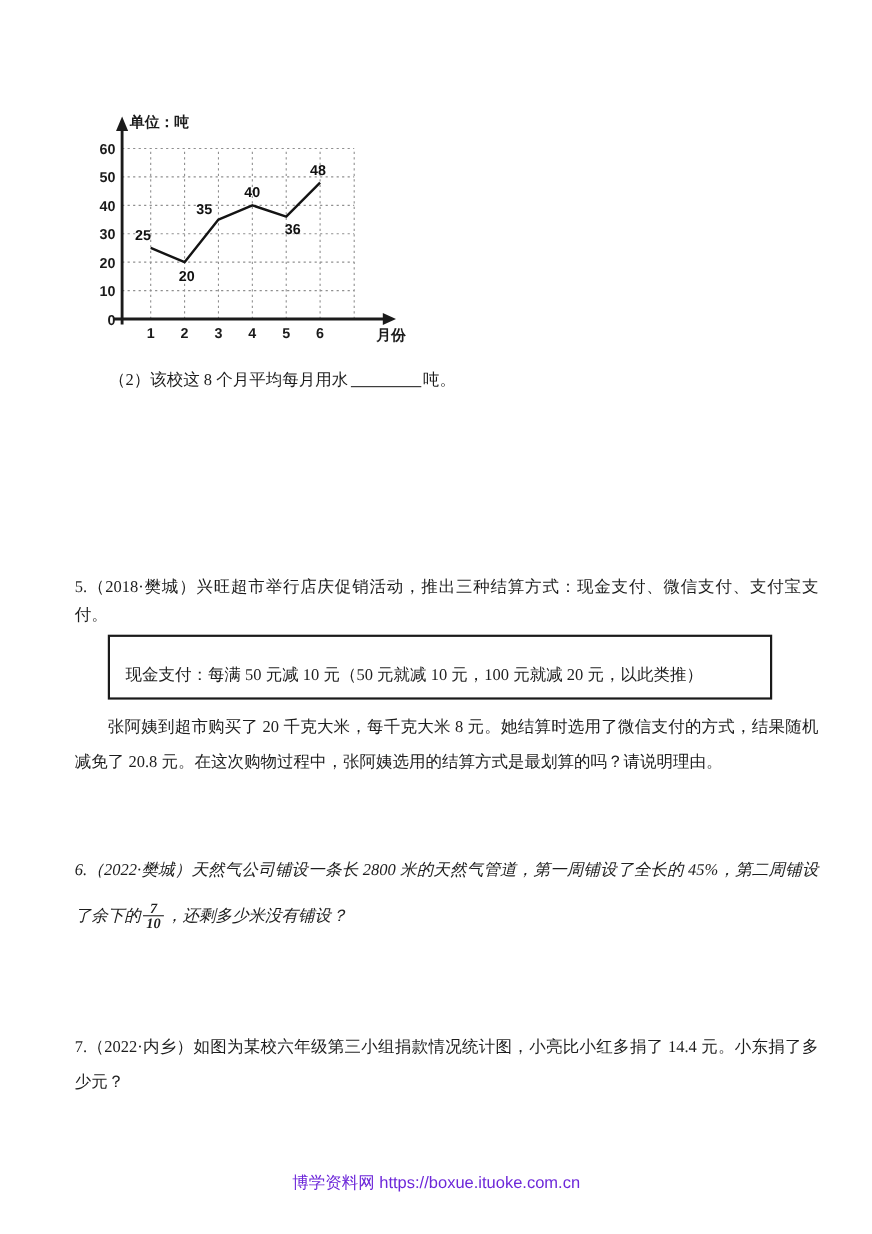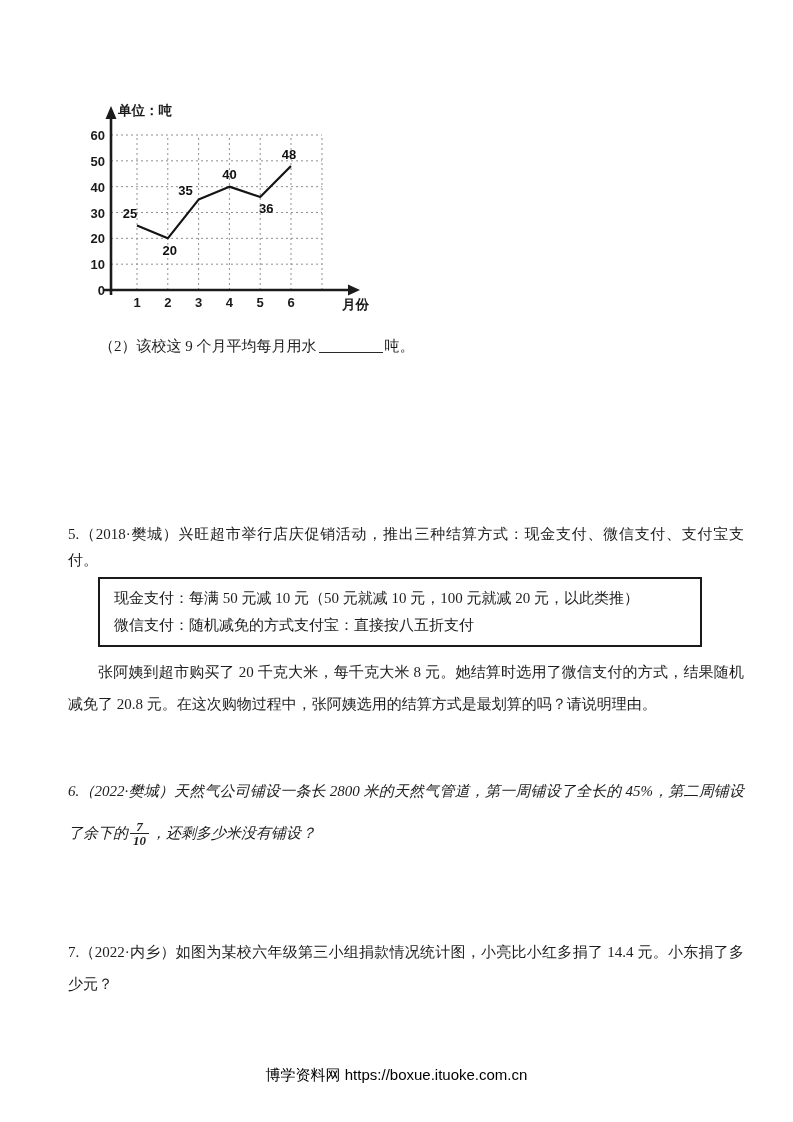--- a/index.html
+++ b/index.html
@@ -21,30 +21,30 @@
   
   .q4subs { position:absolute; left:99px; top:330px; width:660px; }
   .q4subs .sub { height:32px; line-height:32px; white-space:nowrap; }
   .blank { display:inline-block; width:72px; height:1em; border-bottom:1.2px solid #2a2a2a; vertical-align:baseline; margin:0 2px -2px 2px; }
   .blank.narrow { width:64px; }
   
   .qblock { position:absolute; left:68px; width:676px; text-align:justify; }
   .q5 { top:521px; }
   .q5 .heading { line-height:26px; margin-bottom:4px; }
   .pay-box { margin-left:30px; width:604px; border:2px solid #1a1a1a; padding:6px 14px; }
-  .pay-box .boxline { line-height:27px; white-space:nowrap; }
+  .pay-box .boxline { line-height:27px; white-space:nowrap;margin-top:16px; }
   .q5 .para { margin-top:9px; line-height:32px; text-indent:2em; }
   .q6 { top:770px; line-height:42px;font-style:italic; }
   .q7 { top:920px; line-height:32px;margin-top:16px; }
   .frac { display:inline-block; vertical-align:-0.55em; text-align:center; line-height:1.05; font-size:13px; font-weight:bold; margin:0 2px; }
   .frac .num { display:block; padding:0 3px; }
   .frac .den { display:block; border-top:1.2px solid #222; padding:0 3px; }
   
   .footer { position:absolute; left:0; top:1066px; width:793px; text-align:center;
-    font-family:"Liberation Sans","DejaVu Sans",sans-serif; font-size:15px; color:#000000; }
+    font-family:"Liberation Sans","DejaVu Sans",sans-serif; font-size:15px; color:#6d28d9; }
 </style>
 </head>
 <body>
 
 <div class="page">
 
   <div class="chart-wrap"><svg viewBox="0 0 330 235" width="330" height="235">
         <line class="grid" x1="27" y1="176.16666666666666" x2="238" y2="176.16666666666666"></line>
         <line class="grid" x1="27" y1="150.33333333333334" x2="238" y2="150.33333333333334"></line>
         <line class="grid" x1="27" y1="124.5" x2="238" y2="124.5"></line>
@@ -81,29 +81,28 @@
         <text class="dlabel" text-anchor="middle" x="46" y="130.41666666666669">25</text>
         <text class="dlabel" text-anchor="middle" x="85.8" y="167.33333333333334">20</text>
         <text class="dlabel" text-anchor="middle" x="101.6" y="106.58333333333333">35</text>
         <text class="dlabel" text-anchor="middle" x="145.4" y="90.66666666666667">40</text>
         <text class="dlabel" text-anchor="middle" x="182.2" y="125">36</text>
         <text class="dlabel" text-anchor="middle" x="205" y="71">48</text>
       </svg></div>
 
   <div class="q4subs">
     <div class="sub">
-      <span>（2）</span><span>该校这 9 个月平均每月用水</span><span class="blank narrow"></span><span>吨。</span>
+      <span>（2）</span><span>该校这 8 个月平均每月用水</span><span class="blank narrow"></span><span>吨。</span>
     </div>
   </div>
 
   <div class="qblock q5">
     <div class="heading">5.（2018·樊城）兴旺超市举行店庆促销活动，推出三种结算方式：现金支付、微信支付、支付宝支付。</div>
     <div class="pay-box">
       <div class="boxline">现金支付：每满 50 元减 10 元（50 元就减 10 元，100 元就减 20 元，以此类推）</div>
-      <div class="boxline">微信支付：随机减免的方式支付宝：直接按八五折支付</div>
     </div>
     <div class="para">张阿姨到超市购买了 20 千克大米，每千克大米 8 元。她结算时选用了微信支付的方式，结果随机减免了 20.8 元。在这次购物过程中，张阿姨选用的结算方式是最划算的吗？请说明理由。</div>
   </div>
 
   <div class="qblock q6">
     <span>6.（2022·樊城）天然气公司铺设一条长 2800 米的天然气管道，第一周铺设了全长的 45%，第二周铺设</span><span>了余下的</span><span class="frac"><span class="num">7</span><span class="den">10</span></span><span>，还剩多少米没有铺设？</span>
   </div>
 
   <div class="qblock q7">
     <span>7.（2022·内乡）如图为某校六年级第三小组捐款情况统计图，小亮比小红多捐了 14.4 元。小东捐了多少元？</span>

